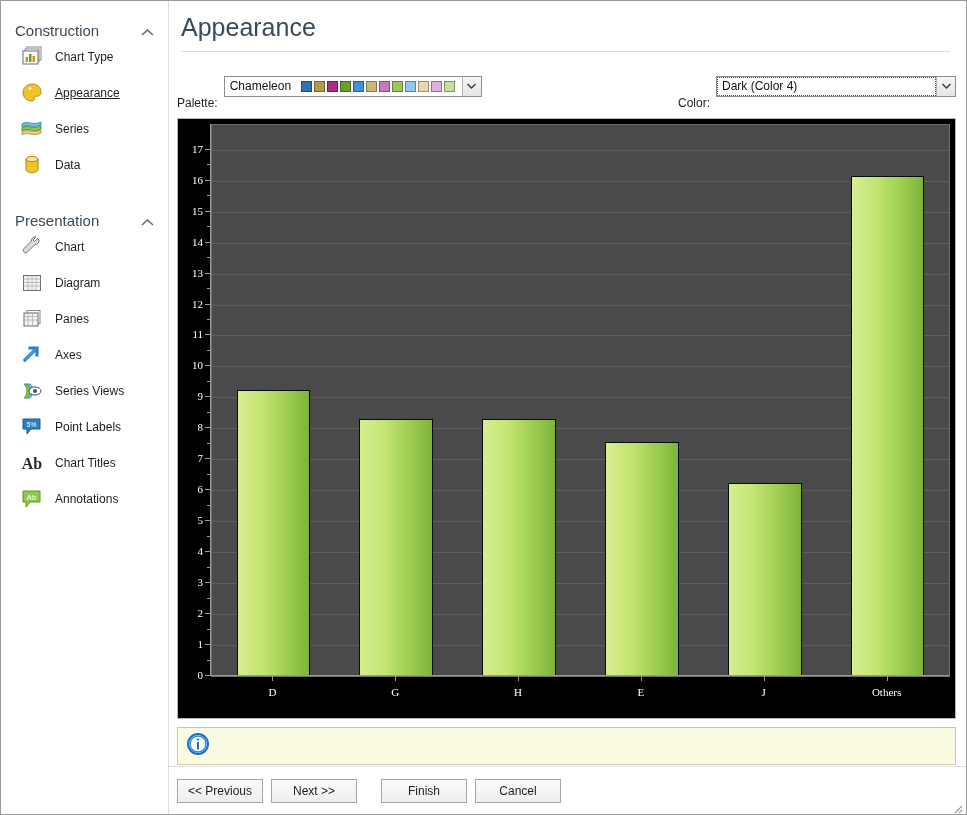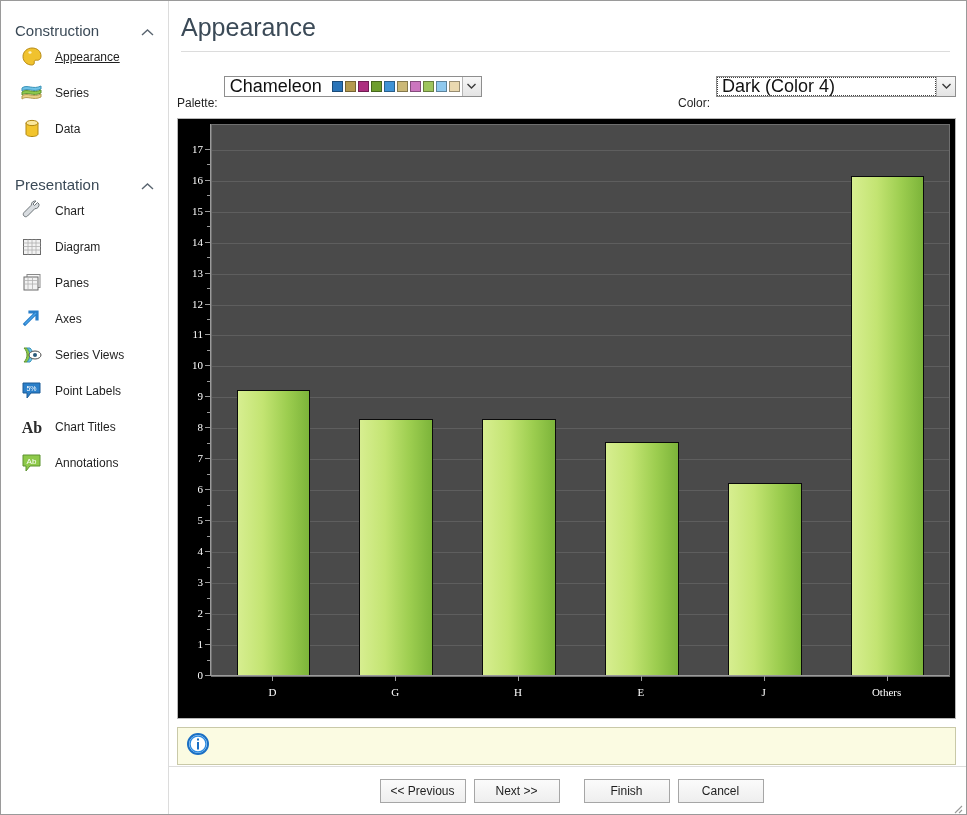--- a/index.html
+++ b/index.html
@@ -152,21 +152,21 @@
   .combo {
     height: 21px;
     border: 1px solid #8e8e8e;
     background: #ffffff;
     display: flex;
     align-items: center;
     position: relative;
     cursor: default;
   }
   .combo .combo-text {
-    font-size: 18px;
+    font-size: 12px;
     color: #111;
     padding: 0 4px 0 5px;
     white-space: nowrap;
     line-height: 19px;
   }
   .combo.focused .combo-inner {
     outline: 1px dotted #444;
     outline-offset: -1px;
   }
   .combo-inner {
@@ -290,21 +290,21 @@
   }
 
   
   .footer {
     margin-top: auto;
     height: 48px;
     flex: 0 0 48px;
     border-top: 1px solid #dcdcdc;
     display: flex;
     align-items: center;
-    justify-content: center;
+    justify-content: flex-start;
     padding-right: 0;
     background: #ffffff;
     position: relative;
   }
   .btn {
     height: 24px;
     min-width: 86px;
     border: 1px solid #a6a6a6;
     background: linear-gradient(#fbfbfb, #eeeeee);
     font-size: 12px;
@@ -332,20 +332,33 @@
 
       <div class="group-header">
         <span>Construction</span>
         <span class="chev">
           <svg width="13" height="9" viewBox="0 0 13 9">
               <path d="M1,7 L6.5,2 L12,7" fill="none" stroke="#5a6570" stroke-width="1.4"></path>
             </svg>
         </span>
       </div>
 
+      <div class="nav-item">
+        <span class="nav-icon">
+          <svg width="26" height="26" viewBox="0 0 26 26">
+            <rect x="8" y="3" width="14" height="13" fill="#fdfdfd" stroke="#8a8a8a"></rect>
+            <rect x="6" y="5" width="14" height="13" fill="#fdfdfd" stroke="#8a8a8a"></rect>
+            <rect x="4" y="7" width="15" height="13" fill="#ffffff" stroke="#6f6f6f"></rect>
+            <rect x="6.5" y="13" width="2.5" height="5" fill="#e08a20"></rect>
+            <rect x="10" y="10" width="2.5" height="8" fill="#6aa32b"></rect>
+            <rect x="13.5" y="12" width="2.5" height="6" fill="#e08a20"></rect>
+          </svg>
+        </span>
+        <span class="nav-label">Chart Type</span>
+      </div>
 
       <div class="nav-item">
         <span class="nav-icon">
           <svg width="26" height="26" viewBox="0 0 26 26">
             <path d="M13,4 C18.5,4 22,7.5 22,12 C22,15.5 19.5,16.5 17.5,16.2 C16,16 15,16.8 15.3,18.2 C15.6,19.8 14.5,21 12.8,21 C8,21 4,17.5 4,12.5 C4,7.8 8,4 13,4 Z" fill="#f0c22e" stroke="#b78a12" stroke-width="1"></path>
             <ellipse cx="11" cy="8.5" rx="1.6" ry="1.3" fill="#fdf4c8"></ellipse>
           </svg>
         </span>
         <span class="nav-label current">Appearance</span>
       </div>

